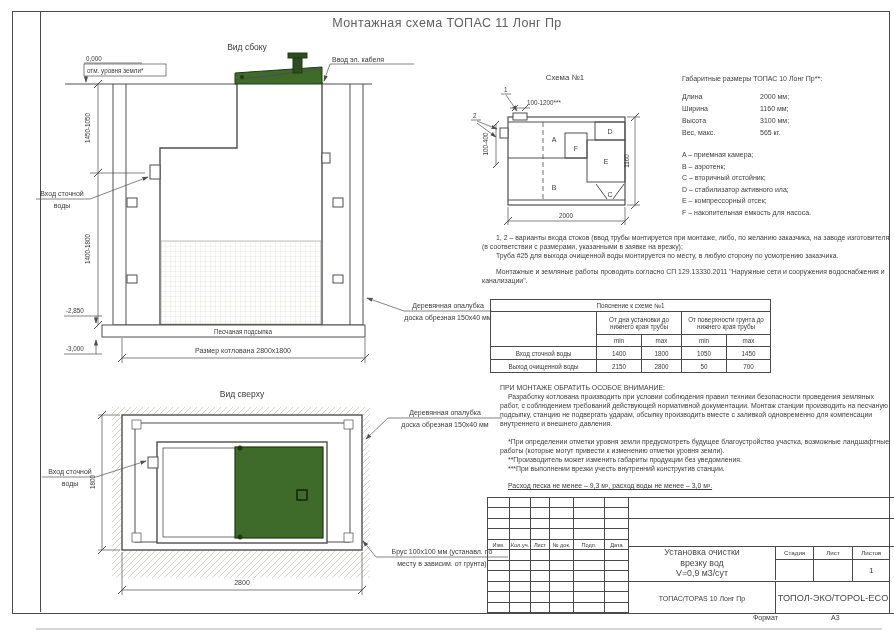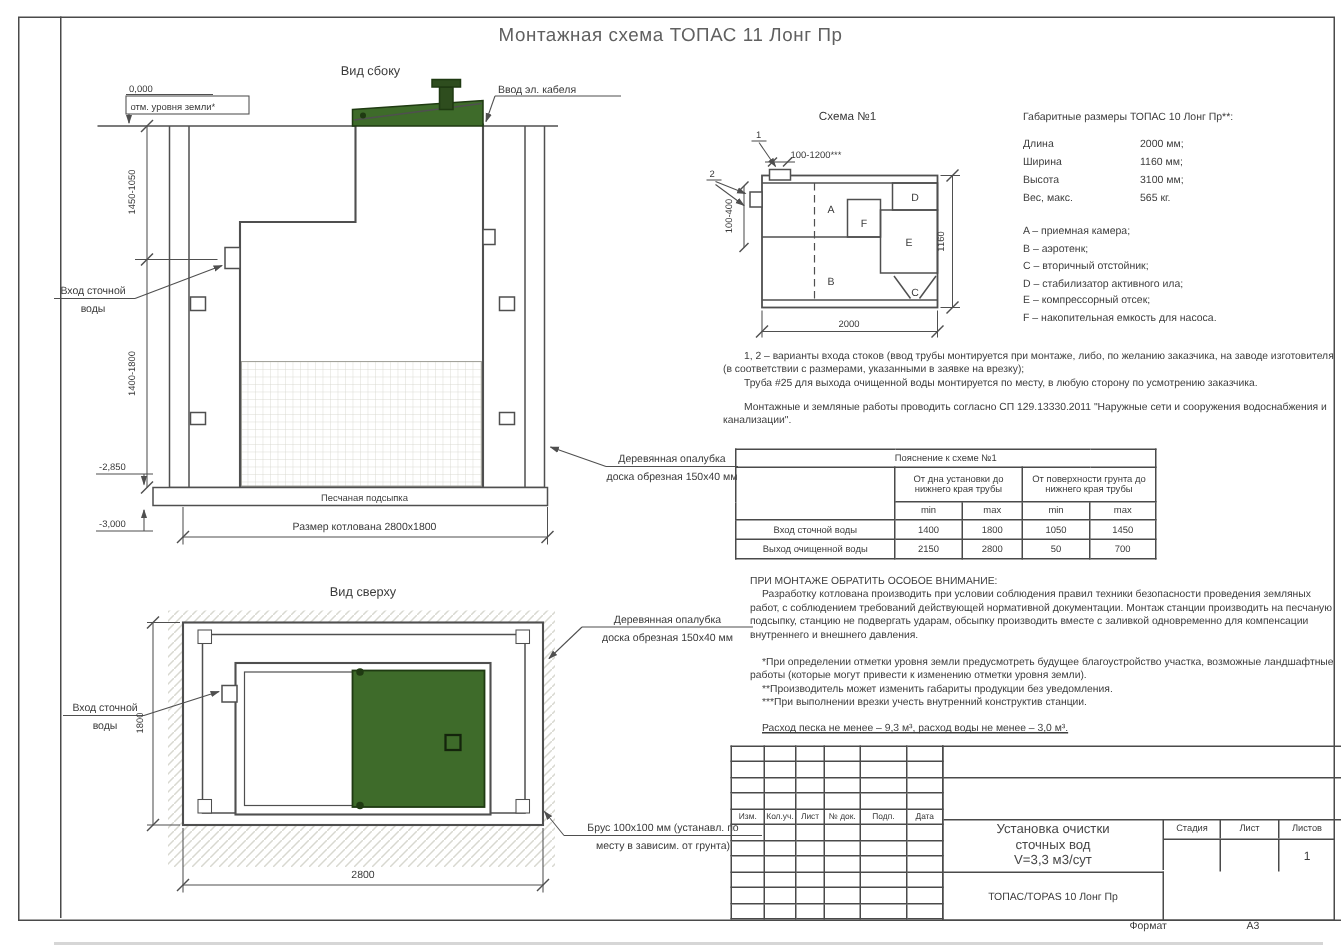--- a/index.html
+++ b/index.html
@@ -502,35 +502,36 @@
           <td></td>
         </tr>
   </tbody>
     </table>
 
   <div class="tb-right">
     <div class="hline" style="top:20px"></div>
     <div class="hline" style="top:48px"></div>
     <div class="project">
       <div>Установка очистки</div>
-      <div>сточных вод</div>
-      <div>V=3,3 м3/сут</div>
+      <div>врезку вод</div>
+      <div>V=0,9 м3/сут</div>
     </div>
     <div class="stage-tbl">
       <div class="hrow">
         <div class="cell">Стадия</div>
         <div class="cell">Лист</div>
         <div class="cell">Листов</div>
       </div>
       <div class="vrow">
         <div class="cell"></div>
         <div class="cell"></div>
         <div class="cell">1</div>
       </div>
     </div>
     <div class="product">ТОПАС/TOPAS 10 Лонг Пр</div>
+    <div class="company">ТОПОЛ-ЭКО/TOPOL-ECO</div>
   </div>
 </div>
 
 <span class="abs format" style="left:753px;top:614px">Формат</span>
 <span class="abs format" style="left:831px;top:614px">А3</span>
 
 <div class="abs smudge"></div>
 
 </body></html>

